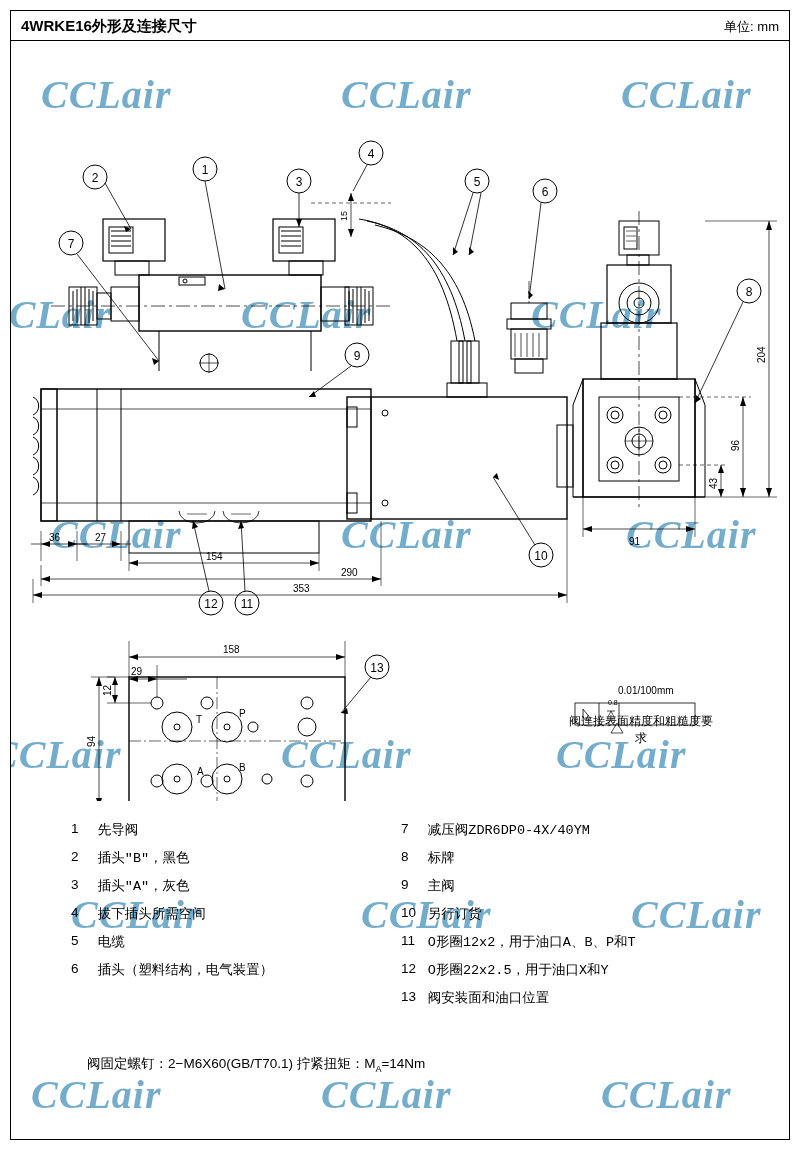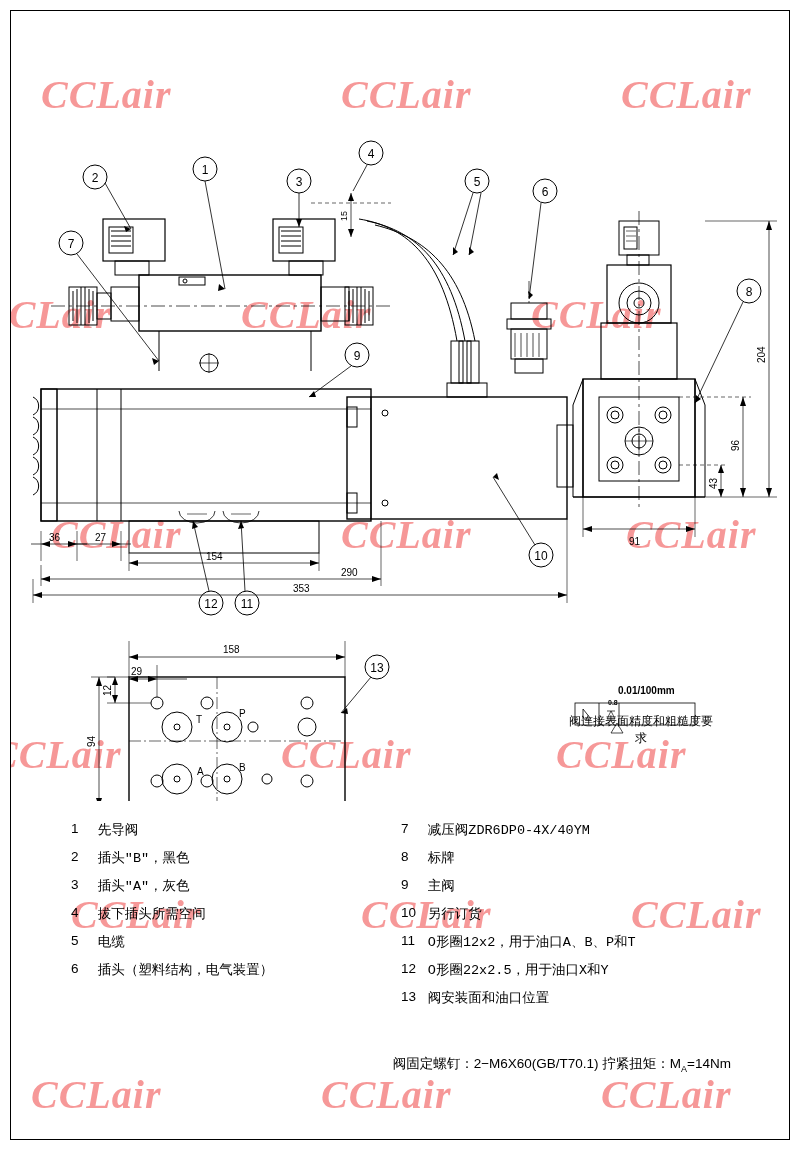--- a/index.html
+++ b/index.html
@@ -33,54 +33,58 @@
   }
   
   .draw{
     position:absolute;left:0;top:30px;width:100%;height:760px;
   }
   svg{display:block;}
   .wm{
     position:absolute;
     font-family:"Liberation Serif", serif;
     font-style:italic;font-weight:bold;
-    color:#ef4444;
+    color:#0369a1;
     opacity:.55;
     font-size:40px;
     letter-spacing:1px;
     pointer-events:none;
     user-select:none;
     white-space:nowrap;
   }
   
   .legend{
     position:absolute;left:60px;top:805px;width:660px;
     font-size:13.5px;
   }
   .legend table{border-collapse:collapse;width:100%;}
   .legend td{padding:5px 0;vertical-align:top;}
   .legend td.num{width:26px;text-align:left;}
   .legend td.lbl{width:294px;font-family:Liberation Mono, monospace;}
   .notes{
     position:absolute;left:60px;top:1040px;width:660px;
     font-size:13.5px;line-height:1.9;
   }
-  .notes .n1{margin-left:16px;text-align:right;}
+  .notes .n1{margin-left:16px;}
   .notes .n2{margin-left:66px;}
   sub{font-size:9px;}
   .tolbox{
     position:absolute;left:555px;top:672px;width:150px;
     font-size:8.5px;text-align:center;
   }
 </style>
 </head>
 <body>
 
 <div class="page">
 
+  <div class="header">
+    <div class="title">4WRKE16外形及连接尺寸</div>
+    <div class="unit">单位: mm</div>
+  </div>
 
   <div class="wm" style="left:30px;top:60px;">CCLair</div>
   <div class="wm" style="left:330px;top:60px;">CCLair</div>
   <div class="wm" style="left:610px;top:60px;">CCLair</div>
   <div class="wm" style="left:-30px;top:280px;">CCLair</div>
   <div class="wm" style="left:230px;top:280px;">CCLair</div>
   <div class="wm" style="left:520px;top:280px;">CCLair</div>
   <div class="wm" style="left:40px;top:500px;">CCLair</div>
   <div class="wm" style="left:330px;top:500px;">CCLair</div>
   <div class="wm" style="left:615px;top:500px;">CCLair</div>
@@ -395,21 +399,21 @@
       <line x1="588" y1="662" x2="588" y2="684" stroke-width="0.8"></line>
       <path d="M596,670 l8,0 M600,670 l-4,8 l8,0 z" stroke-width="0.7" fill="none"></path>
       <rect x="594" y="666" width="10" height="14" stroke="none" fill="none"></rect>
       <line x1="608" y1="662" x2="608" y2="684" stroke-width="0.8"></line>
       <path d="M600,692 l6,-10 l6,10 z" stroke-width="0.7" fill="none"></path>
     </g>
   </svg>
   </div>
 
   <div class="tolbox">
-    <div style="position:relative;height:26px;font-weight:bold;">
+    <div style="position:relative;height:26px;">
       <span style="position:absolute;left:52px;top:2px;font-size:10px;">0.01/100mm</span>
       <span style="position:absolute;left:42px;top:16px;font-size:7px;">0.8</span>
     </div>
     <div style="font-size:12px;margin-top:4px;">阀连接表面精度和粗糙度要求</div>
   </div>
 
   <div class="legend">
     <table>
       <tbody>
           <tr>

